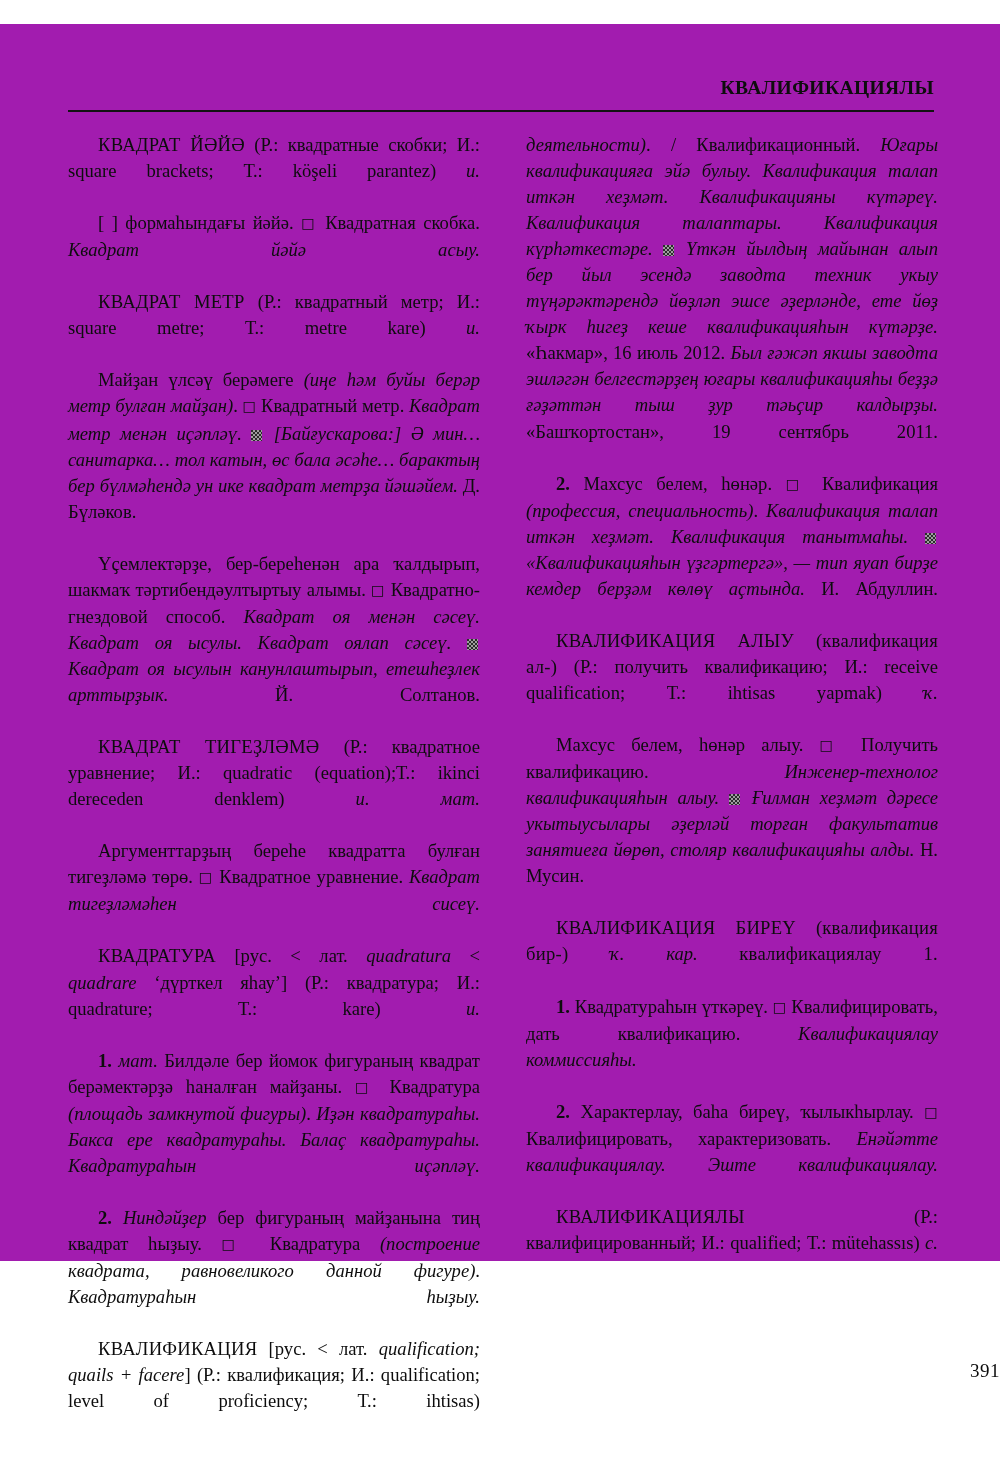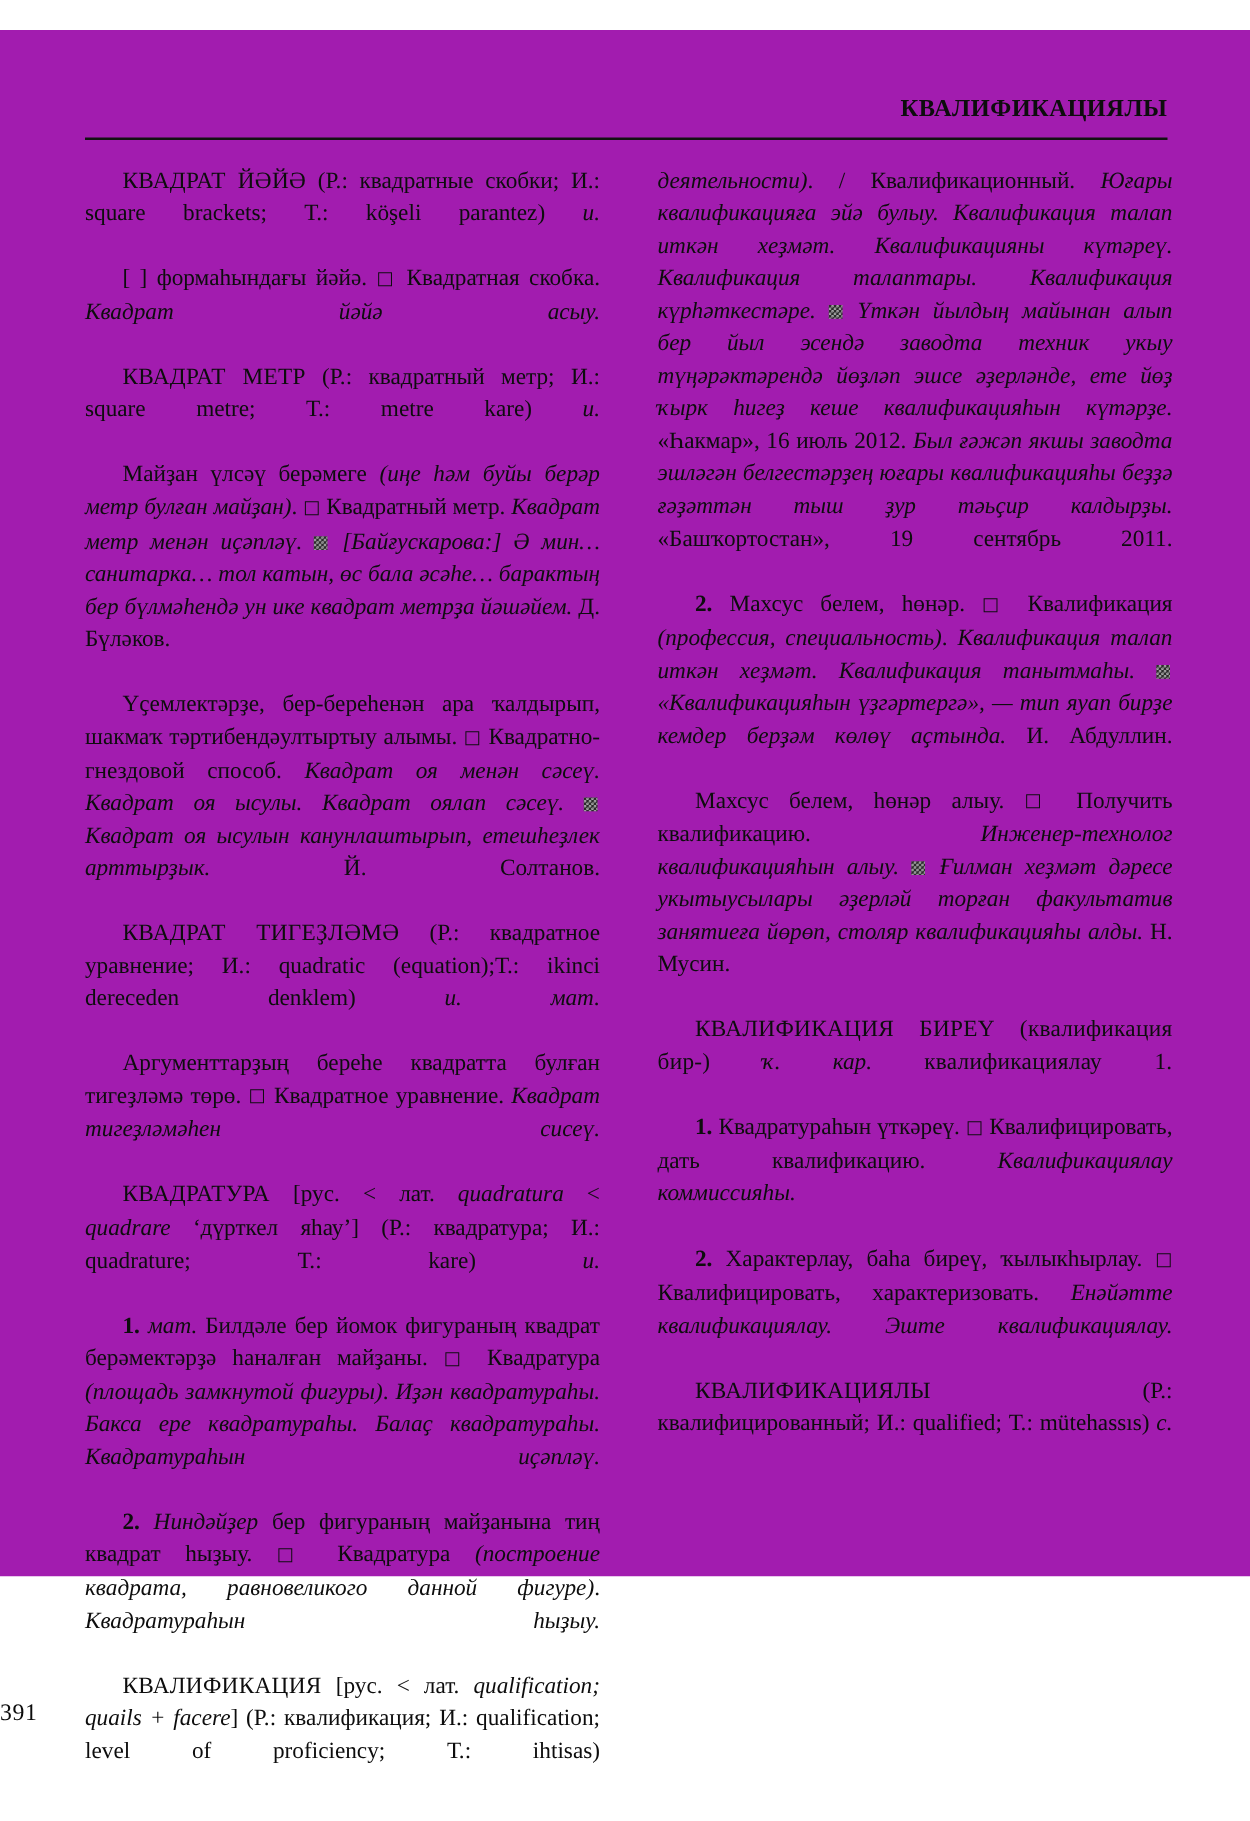--- a/index.html
+++ b/index.html
@@ -125,21 +125,21 @@
     vertical-align: -1px;
     margin-right: 2px;
   }
 
   
   #folio {
     position: absolute;
     left: 0;
     top: 1336px;
     width: 1000px;
-    text-align: left;
+    text-align: right;
     font-size: 19px;
     letter-spacing: 0.5px;
   }
 </style>
 </head>
 <body>
 
 <div id="page">
 
   <div id="header-zone">
@@ -169,20 +169,21 @@
       <p class="entry"><span class="hw">КВАЛИФИКАЦИЯ</span> <span>[рус. &lt; лат. </span><span class="it">qualification; quails + facere</span><span>]</span><span> (Р.: квалификация; И.: qualification; level of proficiency; Т.: ihtisas) </span></p>
 
     </div>
 
     <div class="column" id="col-right">
 
       <p class="para flush"><span class="it">деятельности)</span><span>. / Квалификационный. </span><span class="it">Юғары квалификацияға эйә булыу. Квалификация талап иткән хеҙмәт. Квалификацияны күтәреү. Квалификация талаптары. Квалификация күрһәткестәре.</span> <span class="cite-mark"></span> <span class="it">Үткән йылдың майынан алып бер йыл эсендә заводта техник укыу түңәрәктәрендә йөҙләп эшсе әҙерләнде, ете йөҙ ҡырк һигеҙ кеше квалификацияһын күтәрҙе.</span> <span>«Һакмар», 16 июль 2012.</span> <span class="it">Был ғәжәп якшы заводта эшләгән белгестәрҙең юғары квалификацияһы беҙҙә ғәҙәттән тыш ҙур тәьҫир калдырҙы.</span> <span>«Башҡортостан», 19 сентябрь 2011.</span></p>
 
       <p class="para"><span class="sense">2.</span> <span> Махсус белем, һөнәр. </span><span class="sq">□</span><span> Квалифика­ция </span><span class="it">(профессия, специальность)</span><span>. </span><span class="it">Квалификация талап иткән хеҙмәт. Квалификация танытмаһы.</span> <span class="cite-mark"></span> <span class="it">«Квалификацияһын үҙгәртергә», — тип яуап бирҙе кемдер берҙәм көлөү аҫтында.</span> <span>И. Абдуллин.</span></p>
 
+      <p class="entry"><span class="hw">КВАЛИФИКАЦИЯ АЛЫУ</span> <span class="hw">(квалификация ал-)</span><span> (Р.: получить квалификацию; И.: receive qualification; Т.: ihtisas yapmak) </span><span class="it">ҡ.</span></p>
       <p class="para"><span>Махсус белем, һөнәр алыу. </span><span class="sq">□</span><span> Получить квалификацию. </span><span class="it">Инженер-технолог квалификацияһын алыу.</span> <span class="cite-mark"></span> <span class="it">Ғилман хеҙмәт дәресе укытыусылары әҙерләй торған факультатив занятиеға йөрөп, столяр квалификацияһы алды.</span> <span>Н. Мусин.</span></p>
 
       <p class="entry"><span class="hw">КВАЛИФИКАЦИЯ БИРЕҮ</span> <span class="hw">(квалификация бир-)</span> <span class="it">ҡ.</span> <span class="it">кар.</span> <span class="hw">квалификациялау 1.</span></p>
 
       <p class="para"><span class="sense">1.</span> <span> Квадратураһын үткәреү. </span><span class="sq">□</span><span> Квалифицировать, дать квалификацию. </span><span class="it">Квалификациялау коммиссияһы.</span></p>
       <p class="para"><span class="sense">2.</span> <span> Характерлау, баһа биреү, ҡылыкһырлау. </span><span class="sq">□</span><span> Квалифицировать, характеризовать. </span><span class="it">Енәйәтте квалификациялау. Эште квалификациялау.</span></p>
 
       <p class="entry"><span class="hw">КВАЛИФИКАЦИЯЛЫ</span> <span> (Р.: квалифицированный; И.: qualified; Т.: mütehassıs) </span><span class="it">с.</span></p>
 
     </div>

